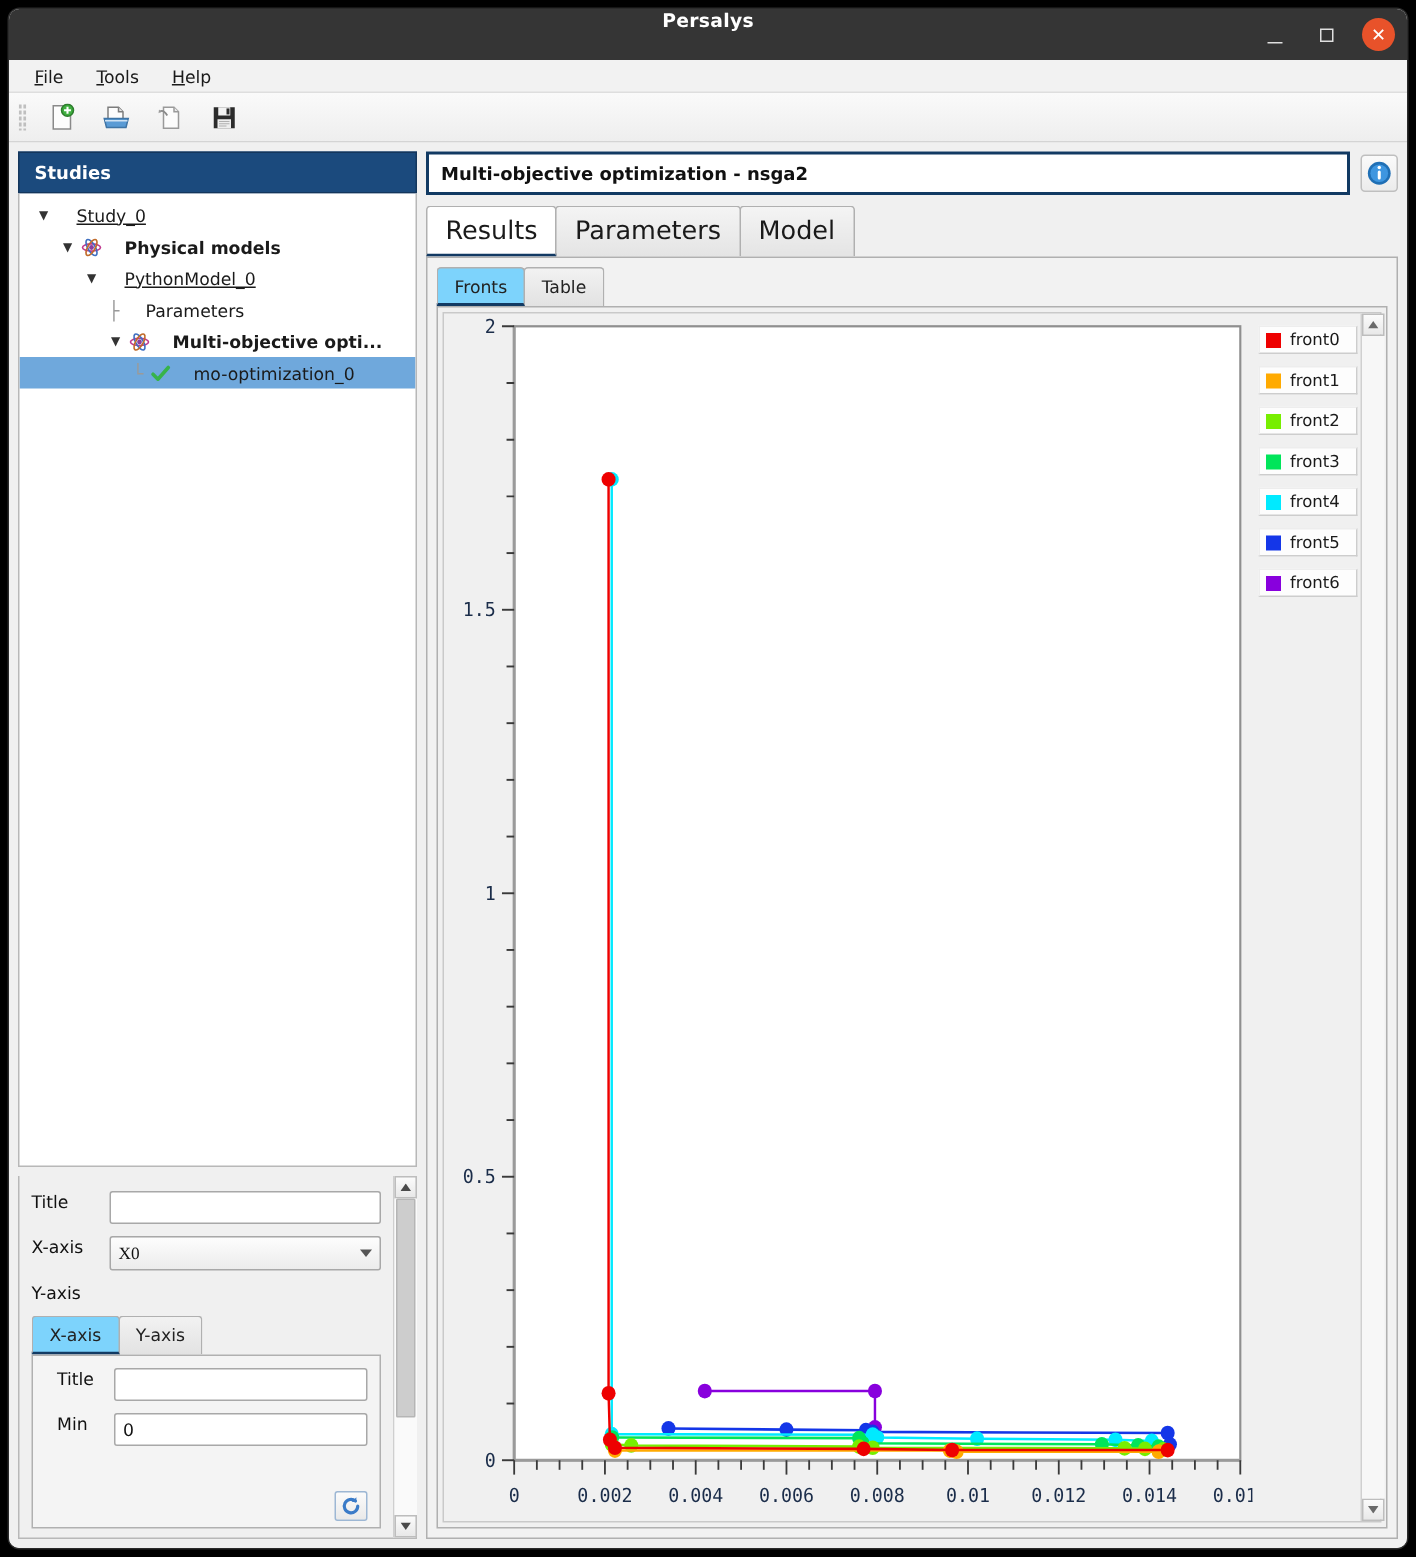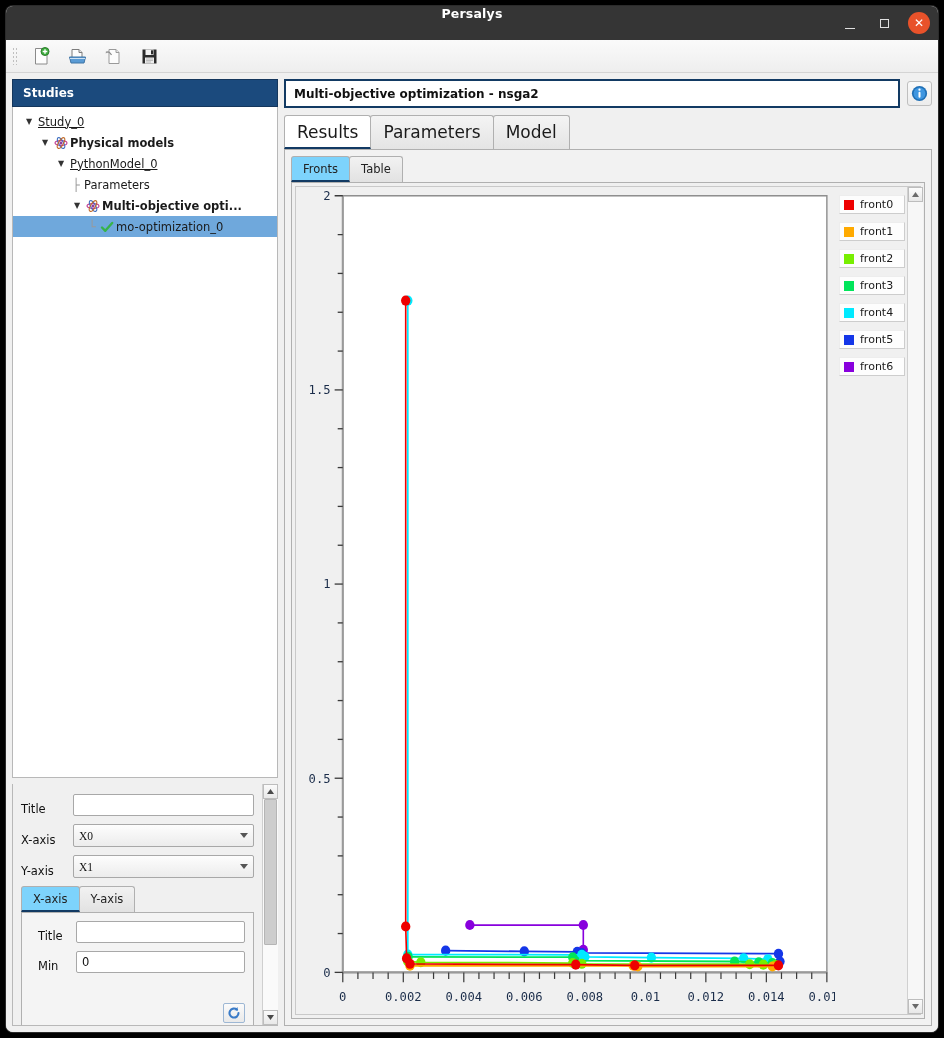--- a/index.html
+++ b/index.html
@@ -128,41 +128,41 @@
   }
   .trow {
     display: flex; align-items: center;
     height: 21px;
     padding-right: 4px;
     white-space: nowrap;
     cursor: default;
   }
   .trow.sel { background: #6fa8dc; }
   .tw { display:inline-block; width: 16px; text-align: center; font-size: 8px; color: #333; flex: 0 0 auto;}
-  .tlabel { margin-left: 1px; }
+  .tlabel { margin-left: 14px; }
   .tlabel.link { text-decoration: underline; }
   .tlabel.bold { font-weight: bold; }
   .ticon { width: 16px; height: 16px; flex: 0 0 auto; display:flex; align-items:center; justify-content:center; }
   .branch { color:#9a9a9a; font-size: 12px; width: 14px; display:inline-block; text-align:center; flex:0 0 auto;}
 
   
   .gs-wrap { margin-top: 6px; flex: 0 0 auto; }
   .gs-body {
     background: #f0f0f0;
     border: 1px solid #b8b8b8;
     border-top: none;
     height: 242px;
     display: flex;
   }
   .gs-inner {
     flex: 1 1 auto;
     padding: 10px 8px 0 8px;
     overflow: hidden;
   }
-  .formrow { display:flex; align-items:flex-end; margin-bottom: 8px; }
+  .formrow { display:flex; align-items:flex-start; margin-bottom: 8px; }
   .formrow label { width: 52px; font-size: 11.5px; color: #111; }
   .tinput {
     flex: 1 1 auto; height: 22px;
     background:#fff; border:1px solid #a8a8a8; border-radius:2px;
     font-size: 11.5px; padding: 0 5px; color:#111;
     display:flex; align-items:center;
   }
   .tsel {
     flex: 1 1 auto; height: 23px;
     background: linear-gradient(#fdfdfd,#ececec);
@@ -296,20 +296,25 @@
       <div class="winbtn min">
           <span class="bar"></span>
         </div>
       <div class="winbtn">
           <span class="sq"></span>
         </div>
       <div class="winbtn close">✕</div>
     </div>
   </div>
 
+  <div class="menubar">
+    <div class="menuitem"><span class="mn">F</span><span>ile</span></div>
+    <div class="menuitem"><span class="mn">T</span><span>ools</span></div>
+    <div class="menuitem"><span class="mn">H</span><span>elp</span></div>
+  </div>
 
   <div class="toolbar">
     <div class="grip"></div>
     <div class="tbtn">
       <svg width="19" height="19" viewBox="0 0 19 19">
         <path d="M3.5 1.5h8l3.5 3.5v12h-11.5z" fill="#fdfdfd" stroke="#8a8a8a"></path>
         <path d="M11.5 1.5v3.5h3.5" fill="#e6e6e6" stroke="#8a8a8a"></path>
         <circle cx="13" cy="4.5" r="4" fill="#3fae3f" stroke="#2d7d2d"></circle>
         <path d="M13 2.2v4.6M10.7 4.5h4.6" stroke="#fff" stroke-width="1.4"></path>
       </svg>
@@ -412,24 +417,20 @@
             <div class="formrow">
               <label>X-axis</label>
               <div class="tsel">
                 <span>X0</span>
                 <span class="caret"></span>
               </div>
             </div>
 
             <div class="formrow">
               <label>Y-axis</label>
-              <div class="tsel">
-                <span>X1</span>
-                <span class="caret"></span>
-              </div>
             </div>
 
             <div class="subtabs">
               <div class="stab active">X-axis</div>
               <div class="stab">Y-axis</div>
             </div>
 
             <div class="sub-panel">
               <div class="formrow">
                 <label>Title</label>

